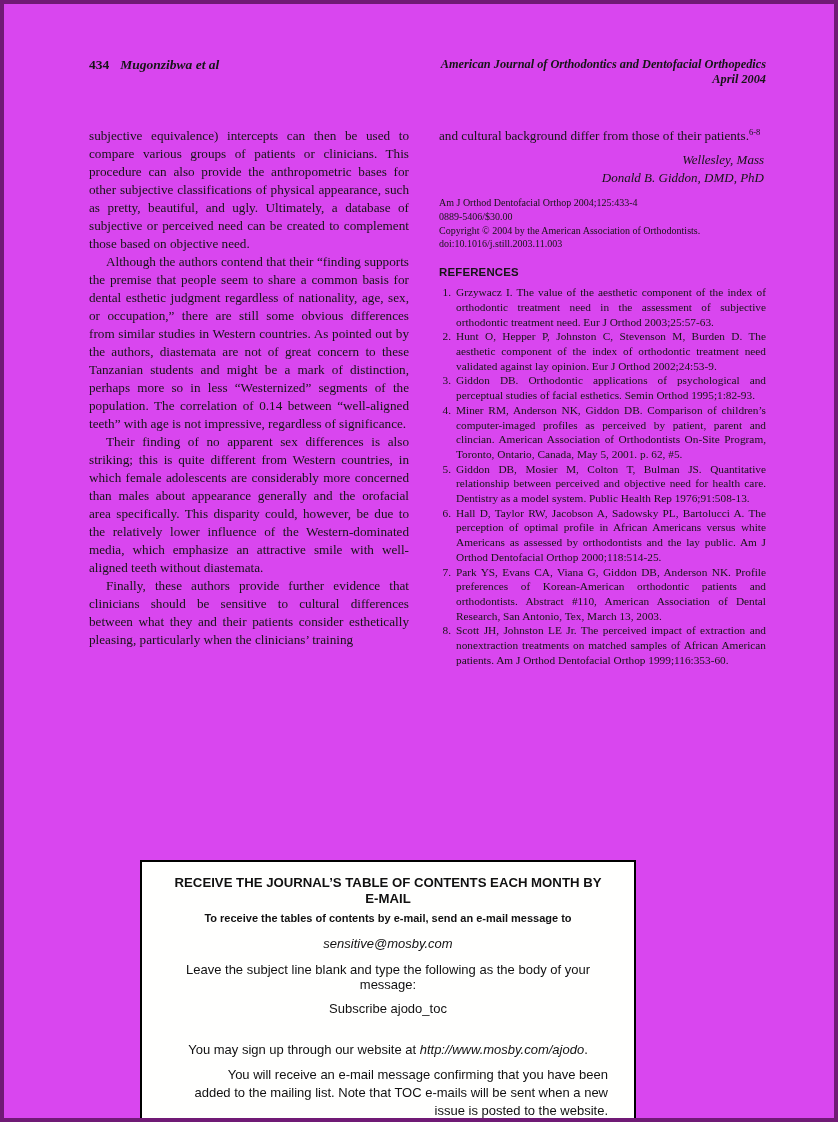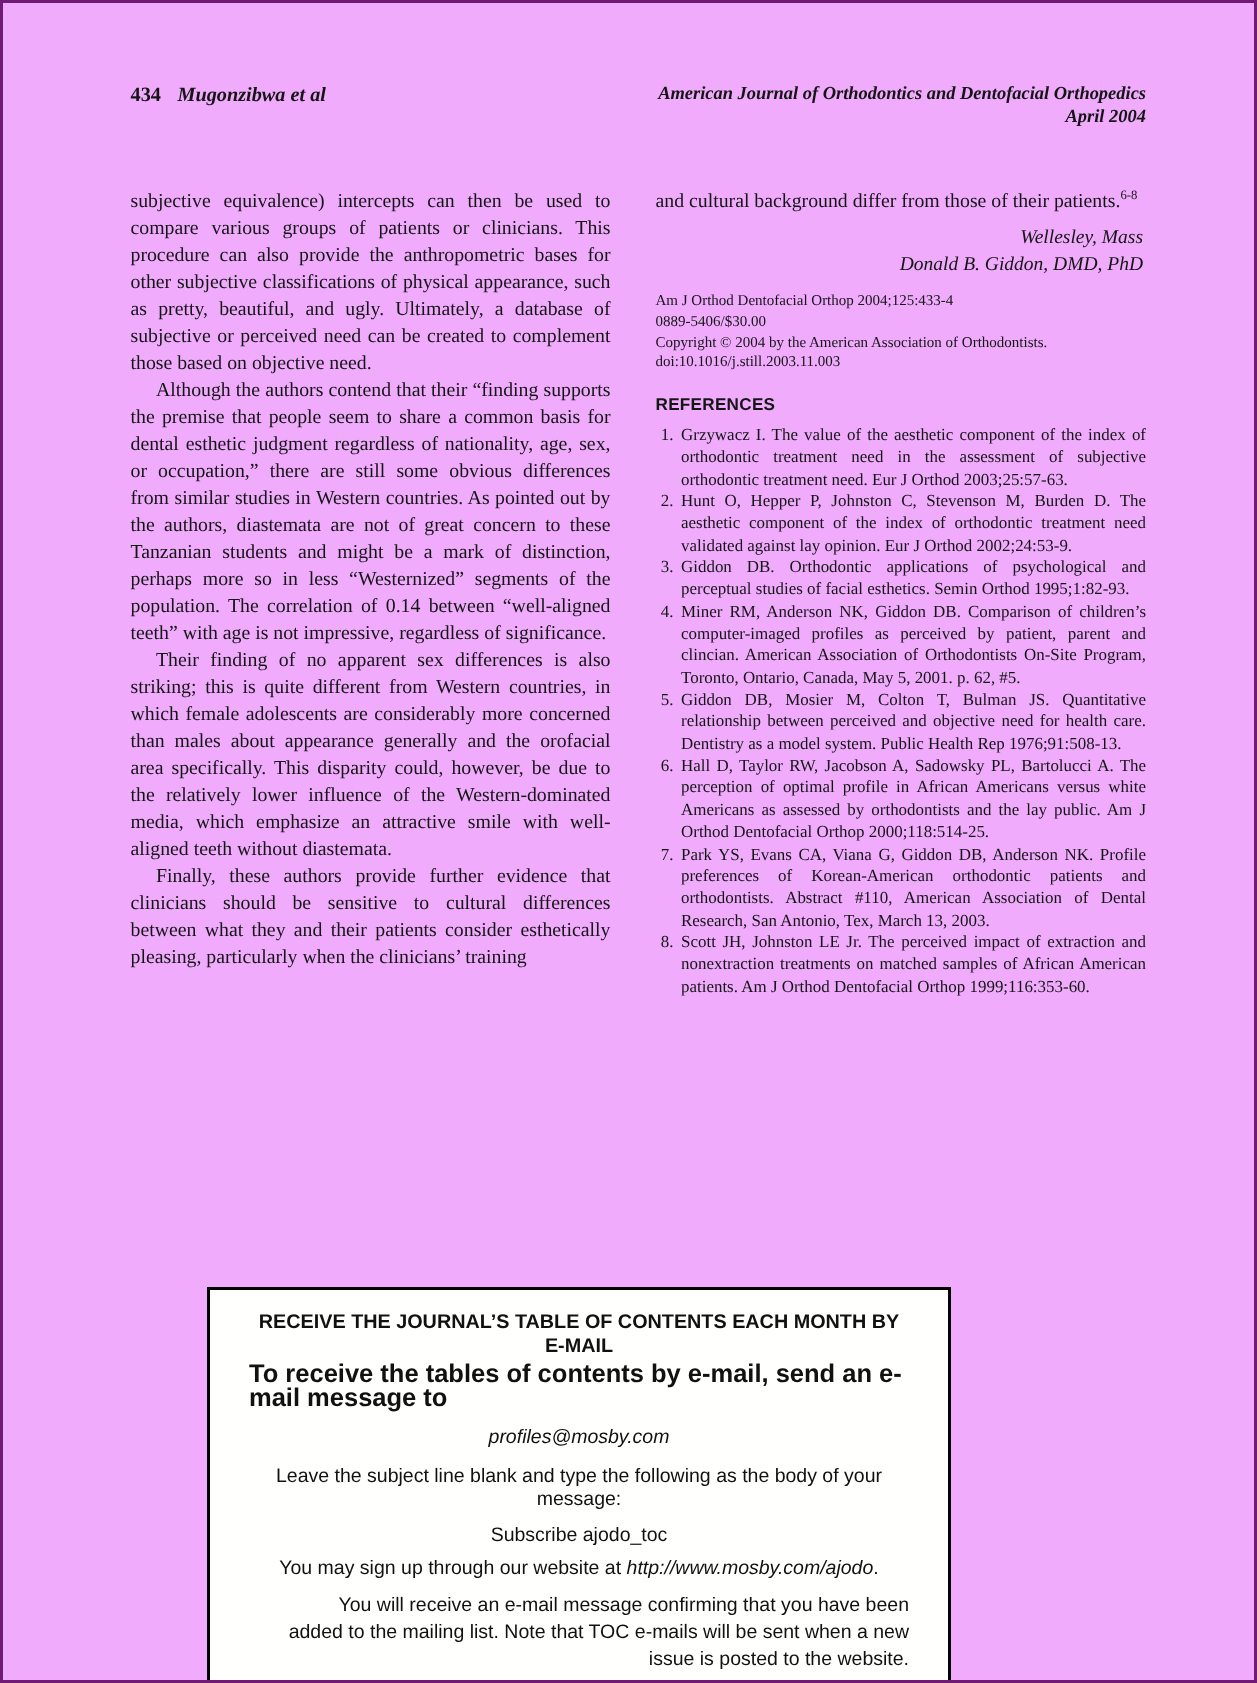--- a/index.html
+++ b/index.html
@@ -1,22 +1,22 @@
 <!DOCTYPE html>
 <html><head>
 <meta charset="utf-8">
 <style>
   * { margin:0; padding:0; box-sizing:border-box; }
   html,body { background:#9a9a9a; }
   .page {
     position:relative;
     width:838px; height:1122px;
     margin:0 auto;
-    background:#f0abfc;
-    border:2px solid #701a75;
+    background:#d946ef;
+    border:4px solid #701a75;
     font-family:"Liberation Serif", serif;
     color:#151515;
     overflow:hidden;
   }
 
   
   .header {
     position:absolute; top:53px; left:85px; width:677px;
     display:flex; justify-content:space-between; align-items:flex-start;
   }
@@ -62,25 +62,25 @@
 
   
   .footer-box {
     position:absolute; left:136px; top:856px; width:496px;
     border:2px solid #000;
     padding:13px 26px 16px 26px;
     font-family:"Liberation Sans", sans-serif;
     font-size:13px; color:#111; background:#fffffe;
   }
   .toc-title { font-weight:700; font-size:13.2px; text-align:center; line-height:16px; }
-  .toc-subtitle { font-weight:700; font-size:17px; margin-top:3px; line-height:16px; }
+  .toc-subtitle { font-weight:700; font-size:11px; text-align:center; margin-top:3px; line-height:16px; }
   .toc-email { font-style:italic; text-align:center; margin-top:10px; }
   .toc-instruction { text-align:center; margin-top:11px; }
   .toc-subscribe { text-align:center; margin-top:9px; }
-  .toc-website { text-align:center; margin-top:7px; }
+  .toc-website { text-align:center; margin-top:26px; }
   .toc-website .url { font-style:italic; }
   .toc-note { margin-top:9px; text-indent:24px; line-height:18px; text-align:right; }
 </style>
 </head>
 <body>
 
 <div class="page">
 
   <div class="header">
     <div class="header-left">
@@ -151,21 +151,21 @@
           <span class="ref-num">8.</span>
           <span class="ref-text">Scott JH, Johnston LE Jr. The perceived impact of extraction and nonextraction treatments on matched samples of African American patients. Am J Orthod Dentofacial Orthop 1999;116:353-60.</span>
         </div>
       </div>
     </div>
   </div>
 
   <div class="footer-box">
     <div class="toc-title">RECEIVE THE JOURNAL’S TABLE OF CONTENTS EACH MONTH BY E-MAIL</div>
     <div class="toc-subtitle">To receive the tables of contents by e-mail, send an e-mail message to</div>
-    <div class="toc-email">profiles@mosby.com</div>
+    <div class="toc-email">sensitive@mosby.com</div>
     <div class="toc-instruction">Leave the subject line blank and type the following as the body of your message:</div>
     <div class="toc-subscribe">Subscribe ajodo_toc</div>
     <div class="toc-website">
       <span>You may sign up through our website at </span><span class="url">http://www.mosby.com/ajodo</span><span>.</span>
     </div>
     <div class="toc-note">You will receive an e-mail message confirming that you have been added to the mailing list. Note that TOC e-mails will be sent when a new issue is posted to the website.</div>
   </div>
 
 </div>
 

